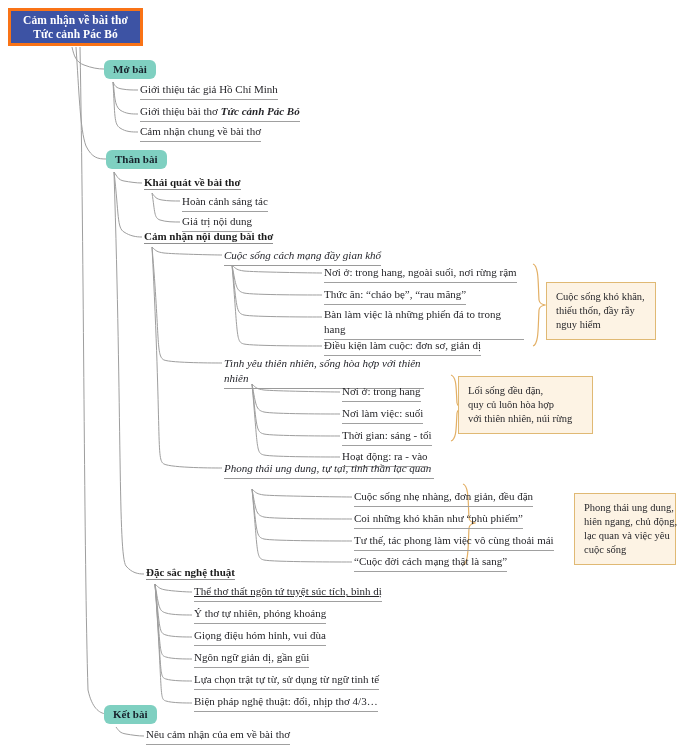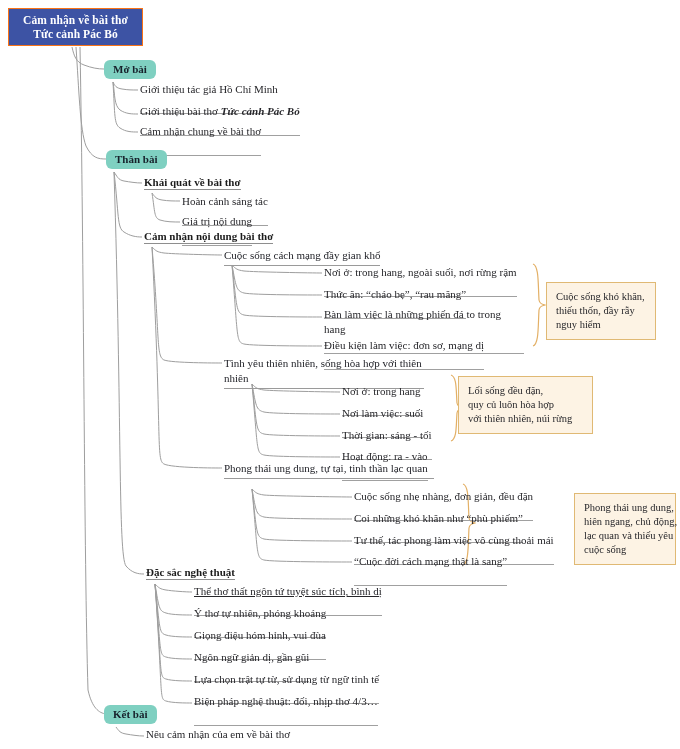--- a/index.html
+++ b/index.html
@@ -8,21 +8,21 @@
     font-family:"Liberation Serif", serif;
     color:#2b2b2b;
     -webkit-font-smoothing:antialiased;
   }
   #canvas{position:absolute;inset:0;width:680px;height:749px;}
   #svg-links{position:absolute;left:0;top:0;width:680px;height:749px;pointer-events:none;}
 
   
   .root-node{
     position:absolute;left:8px;top:8px;width:135px;height:38px;
-    background:#3d53a4;border:1px solid #f97316;
+    background:#3d53a4;border:3px solid #f97316;
     color:#ffffff;font-weight:bold;font-size:11.5px;line-height:14px;
     text-align:center;display:flex;flex-direction:column;align-items:center;
     justify-content:center;letter-spacing:.1px;
     box-sizing:border-box;
   }
   .root-node span{display:block;white-space:nowrap;}
 
   
   .teal-node{
     position:absolute;background:#7fd0c1;color:#17212b;
@@ -34,30 +34,30 @@
 
   
   .bold-label{
     position:absolute;font-weight:bold;font-size:11px;line-height:13px;
     white-space:nowrap;color:#1c1c1c;padding-bottom:0;
     border-bottom:1px solid #8e8e8e;
   }
 
   
   .italic-label{
-    position:absolute;font-size:11px;line-height:15px;
+    position:absolute;font-style:italic;font-size:11px;line-height:15px;
     color:#23242a;padding-bottom:2px;
     border-bottom:1px solid #9a9a9a;
   }
   .italic-label.two-line{line-height:15px;}
 
   
   .leaf{
     position:absolute;font-size:11px;line-height:15px;color:#26262a;
-    padding-bottom:16px;white-space:nowrap;
+    padding-bottom:2px;white-space:nowrap;
     border-bottom:1px solid #a0a0a0;
   }
   .leaf.wrap{white-space:normal;}
   .leaf i{font-style:italic;font-weight:bold;}
 
   
   .callout{
     position:absolute;background:#fdf3e4;border:1px solid #e0b974;
     font-size:10.5px;line-height:14px;color:#27272b;
     padding:7px 8px 7px 9px;box-sizing:border-box;
@@ -151,21 +151,21 @@
   <div class="leaf" style="left:182px;top:194px;">Hoàn cảnh sáng tác</div>
   <div class="leaf" style="left:182px;top:214px;">Giá trị nội dung</div>
 
   <div class="bold-label" style="left:144px;top:230px;">Cảm nhận nội dung bài thơ</div>
 
   <div class="italic-label" style="left:224px;top:248px;">Cuộc sống cách mạng đầy gian khổ</div>
 
   <div class="leaf" style="left:324px;top:265px;">Nơi ở: trong hang, ngoài suối, nơi rừng rậm</div>
   <div class="leaf" style="left:324px;top:287px;">Thức ăn: “cháo bẹ”, “rau măng”</div>
   <div class="leaf wrap" style="left:324px;top:307px;width:200px;">Bàn làm việc là những phiến đá to trong hang</div>
-  <div class="leaf" style="left:324px;top:338px;">Điều kiện làm việc: đơn sơ, mạng dị</div>
+  <div class="leaf" style="left:324px;top:338px;">Điều kiện làm cuộc: đơn sơ, giản dị</div>
 
   <div class="callout" style="left:546px;top:282px;width:110px;">
     <span>Cuộc sống khó khăn,</span>
     <span>thiếu thốn, đầy rẫy</span>
     <span>nguy hiểm</span>
   </div>
 
   <div class="italic-label two-line" style="left:224px;top:356px;width:200px;">
     <span>Tình yêu thiên nhiên, sống hòa hợp với</span>
     <span>thiên nhiên</span>
@@ -188,21 +188,21 @@
   </div>
 
   <div class="leaf" style="left:354px;top:489px;">Cuộc sống nhẹ nhàng, đơn giản, đều đặn</div>
   <div class="leaf" style="left:354px;top:511px;">Coi những khó khăn như “phù phiếm”</div>
   <div class="leaf" style="left:354px;top:533px;">Tư thế, tác phong làm việc vô cùng thoải mái</div>
   <div class="leaf" style="left:354px;top:554px;">“Cuộc đời cách mạng thật là sang”</div>
 
   <div class="callout" style="left:574px;top:493px;width:102px;">
     <span>Phong thái ung dung,</span>
     <span>hiên ngang, chủ động,</span>
-    <span>lạc quan và thiếu yêu</span>
+    <span>lạc quan và việc yêu</span>
     <span>cuộc sống</span>
   </div>
 
   <div class="bold-label" style="left:146px;top:566px;">Đặc sắc nghệ thuật</div>
 
   <div class="leaf" style="left:194px;top:584px;text-decoration:underline;">Thể thơ thất ngôn tứ tuyệt súc tích, bình dị</div>
   <div class="leaf" style="left:194px;top:606px;">Ý thơ tự nhiên, phóng khoáng</div>
   <div class="leaf" style="left:194px;top:628px;">Giọng điệu hóm hỉnh, vui đùa</div>
   <div class="leaf" style="left:194px;top:650px;">Ngôn ngữ giản dị, gần gũi</div>
   <div class="leaf" style="left:194px;top:672px;">Lựa chọn trật tự từ, sử dụng từ ngữ tinh tế</div>

